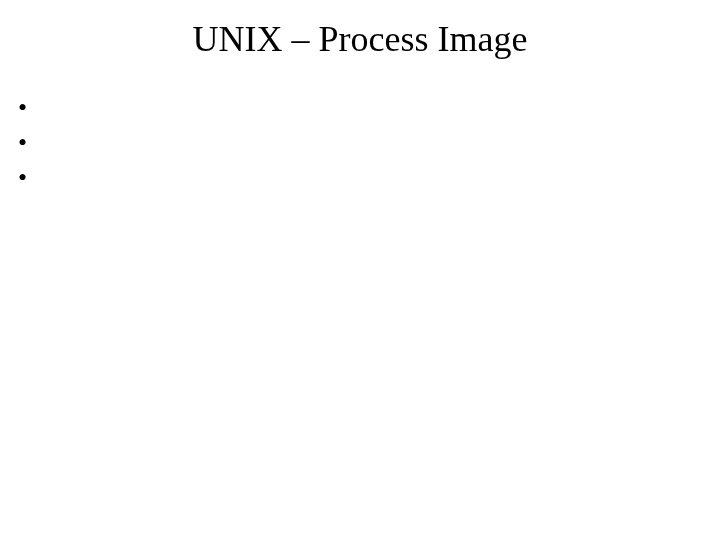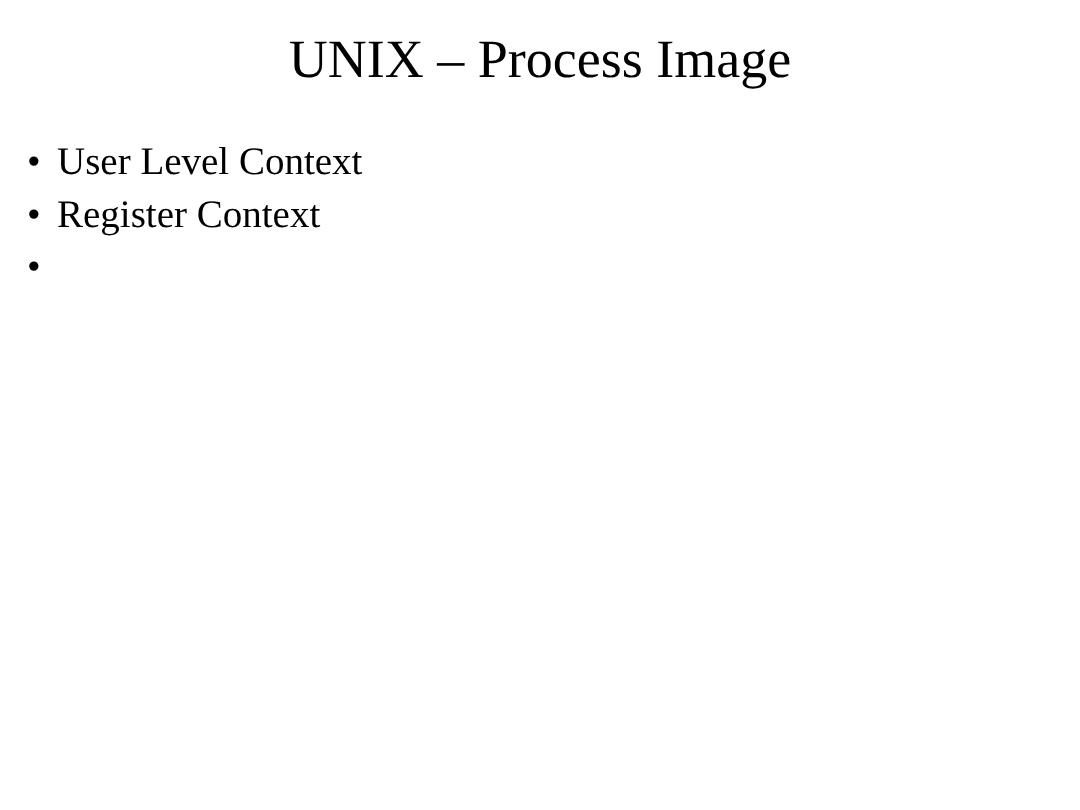--- a/index.html
+++ b/index.html
@@ -38,22 +38,20 @@
     }
   </style>
 </head>
 <body>
 
 <h1 class="title">UNIX – Process Image</h1>
 
 <ul class="bullets">
   <li>
     <span class="bullet-dot">•</span>
-    <span>User Level Context</span>
   </li>
   <li>
     <span class="bullet-dot">•</span>
-    <span>Register Context</span>
   </li>
   <li>
     <span class="bullet-dot">•</span>
   </li>
 </ul>
 
 </body></html>

